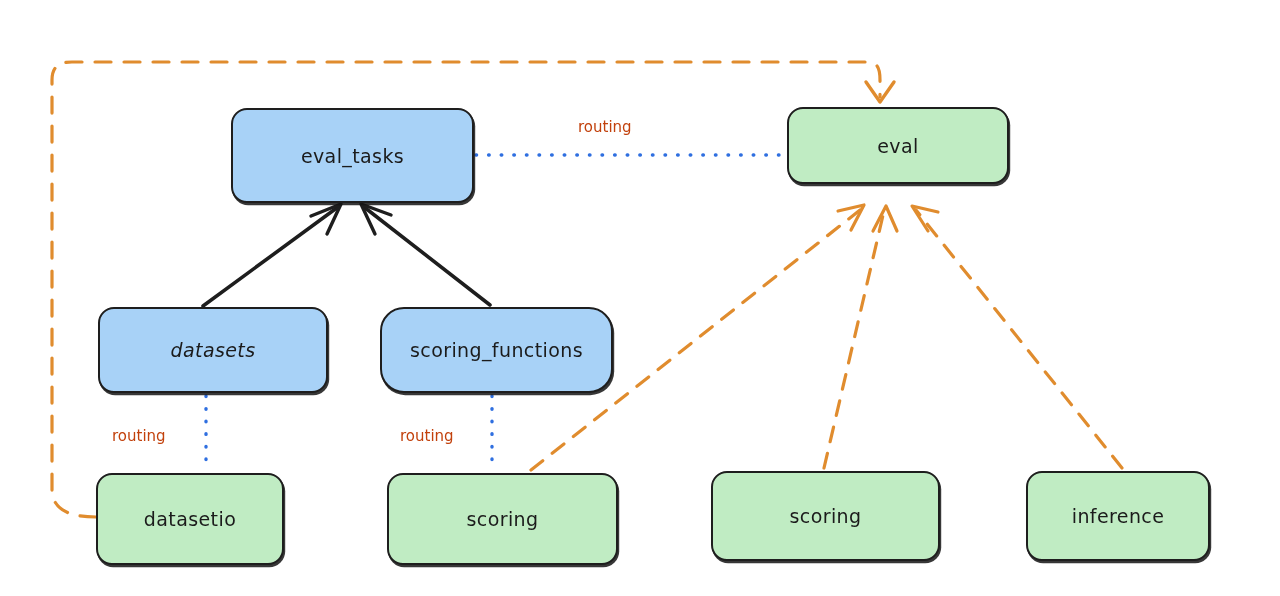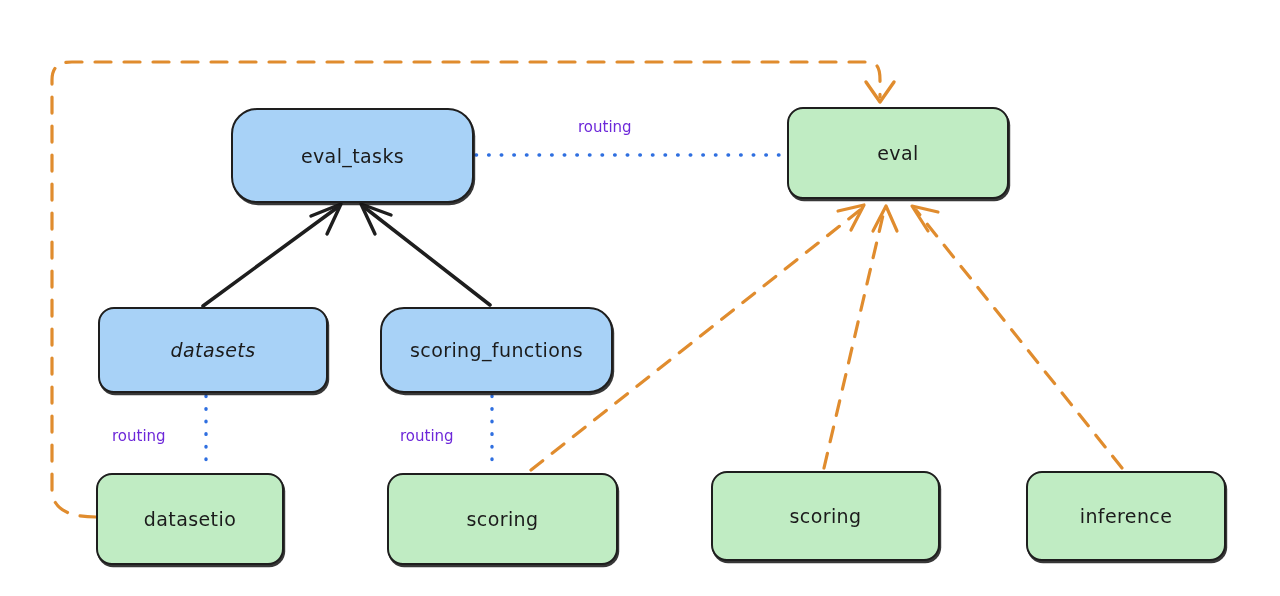--- a/index.html
+++ b/index.html
@@ -41,21 +41,21 @@
     white-space: nowrap;
     user-select: none;
   }
   .node.blue  { background: #a8d2f7; }
   .node.green { background: #c0ecc3; }
 
   .edge-label {
     position: absolute;
     font-family: "DejaVu Sans", sans-serif;
     font-size: 15px;
-    color: #6d28d9;
+    color: #c2410c;
     white-space: nowrap;
     user-select: none;
   }
 </style>
 </head>
 <body>
 
 <div id="canvas">
 
   <svg id="edge-layer" viewBox="0 0 1280 596" width="1280" height="596" xmlns="http://www.w3.org/2000/svg">
@@ -97,25 +97,25 @@
       <path d="M 203 306 L 338 207" fill="none" stroke="#1e1e1e" stroke-width="3.6" stroke-linecap="round"></path>
       <path d="M 311 216 L 341 204 L 327 234" fill="none" stroke="#1e1e1e" stroke-width="3.4" stroke-linecap="round" stroke-linejoin="round"></path>
     </g>
 
     <g>
       <path d="M 490 305 L 364 207" fill="none" stroke="#1e1e1e" stroke-width="3.6" stroke-linecap="round"></path>
       <path d="M 375 234 L 361 204 L 391 215" fill="none" stroke="#1e1e1e" stroke-width="3.4" stroke-linecap="round" stroke-linejoin="round"></path>
     </g>
   </svg>
 
-  <div class="node blue" style="left:231px; top:108px; width:243px; height:95px;border-radius:26px;">
+  <div class="node blue" style="left:231px; top:108px; width:243px; height:95px;">
     <span class="label">eval_tasks</span>
   </div>
 
-  <div class="node green" style="left:787px; top:107px; width:222px; height:92px;">
+  <div class="node green" style="left:787px; top:107px; width:222px; height:77px;">
     <span class="label">eval</span>
   </div>
 
   <div class="node blue" style="left:98px; top:307px; width:230px; height:86px;font-style:italic;">
     <span class="label">datasets</span>
   </div>
 
   <div class="node blue" style="left:380px; top:307px; width:233px; height:86px;border-radius:24px;">
     <span class="label">scoring_functions</span>
   </div>
@@ -125,21 +125,21 @@
   </div>
 
   <div class="node green" style="left:387px; top:473px; width:231px; height:92px;">
     <span class="label">scoring</span>
   </div>
 
   <div class="node green" style="left:711px; top:471px; width:229px; height:90px;">
     <span class="label">scoring</span>
   </div>
 
-  <div class="node green" style="left:1026px; top:471px; width:200px; height:90px;">
+  <div class="node green" style="left:1026px; top:471px; width:184px; height:90px;">
     <span class="label">inference</span>
   </div>
 
   <div class="edge-label" style="left:578px; top:118px;">routing</div>
 
   <div class="edge-label" style="left:112px; top:427px;">routing</div>
 
   <div class="edge-label" style="left:400px; top:427px;">routing</div>
 
 </div>

